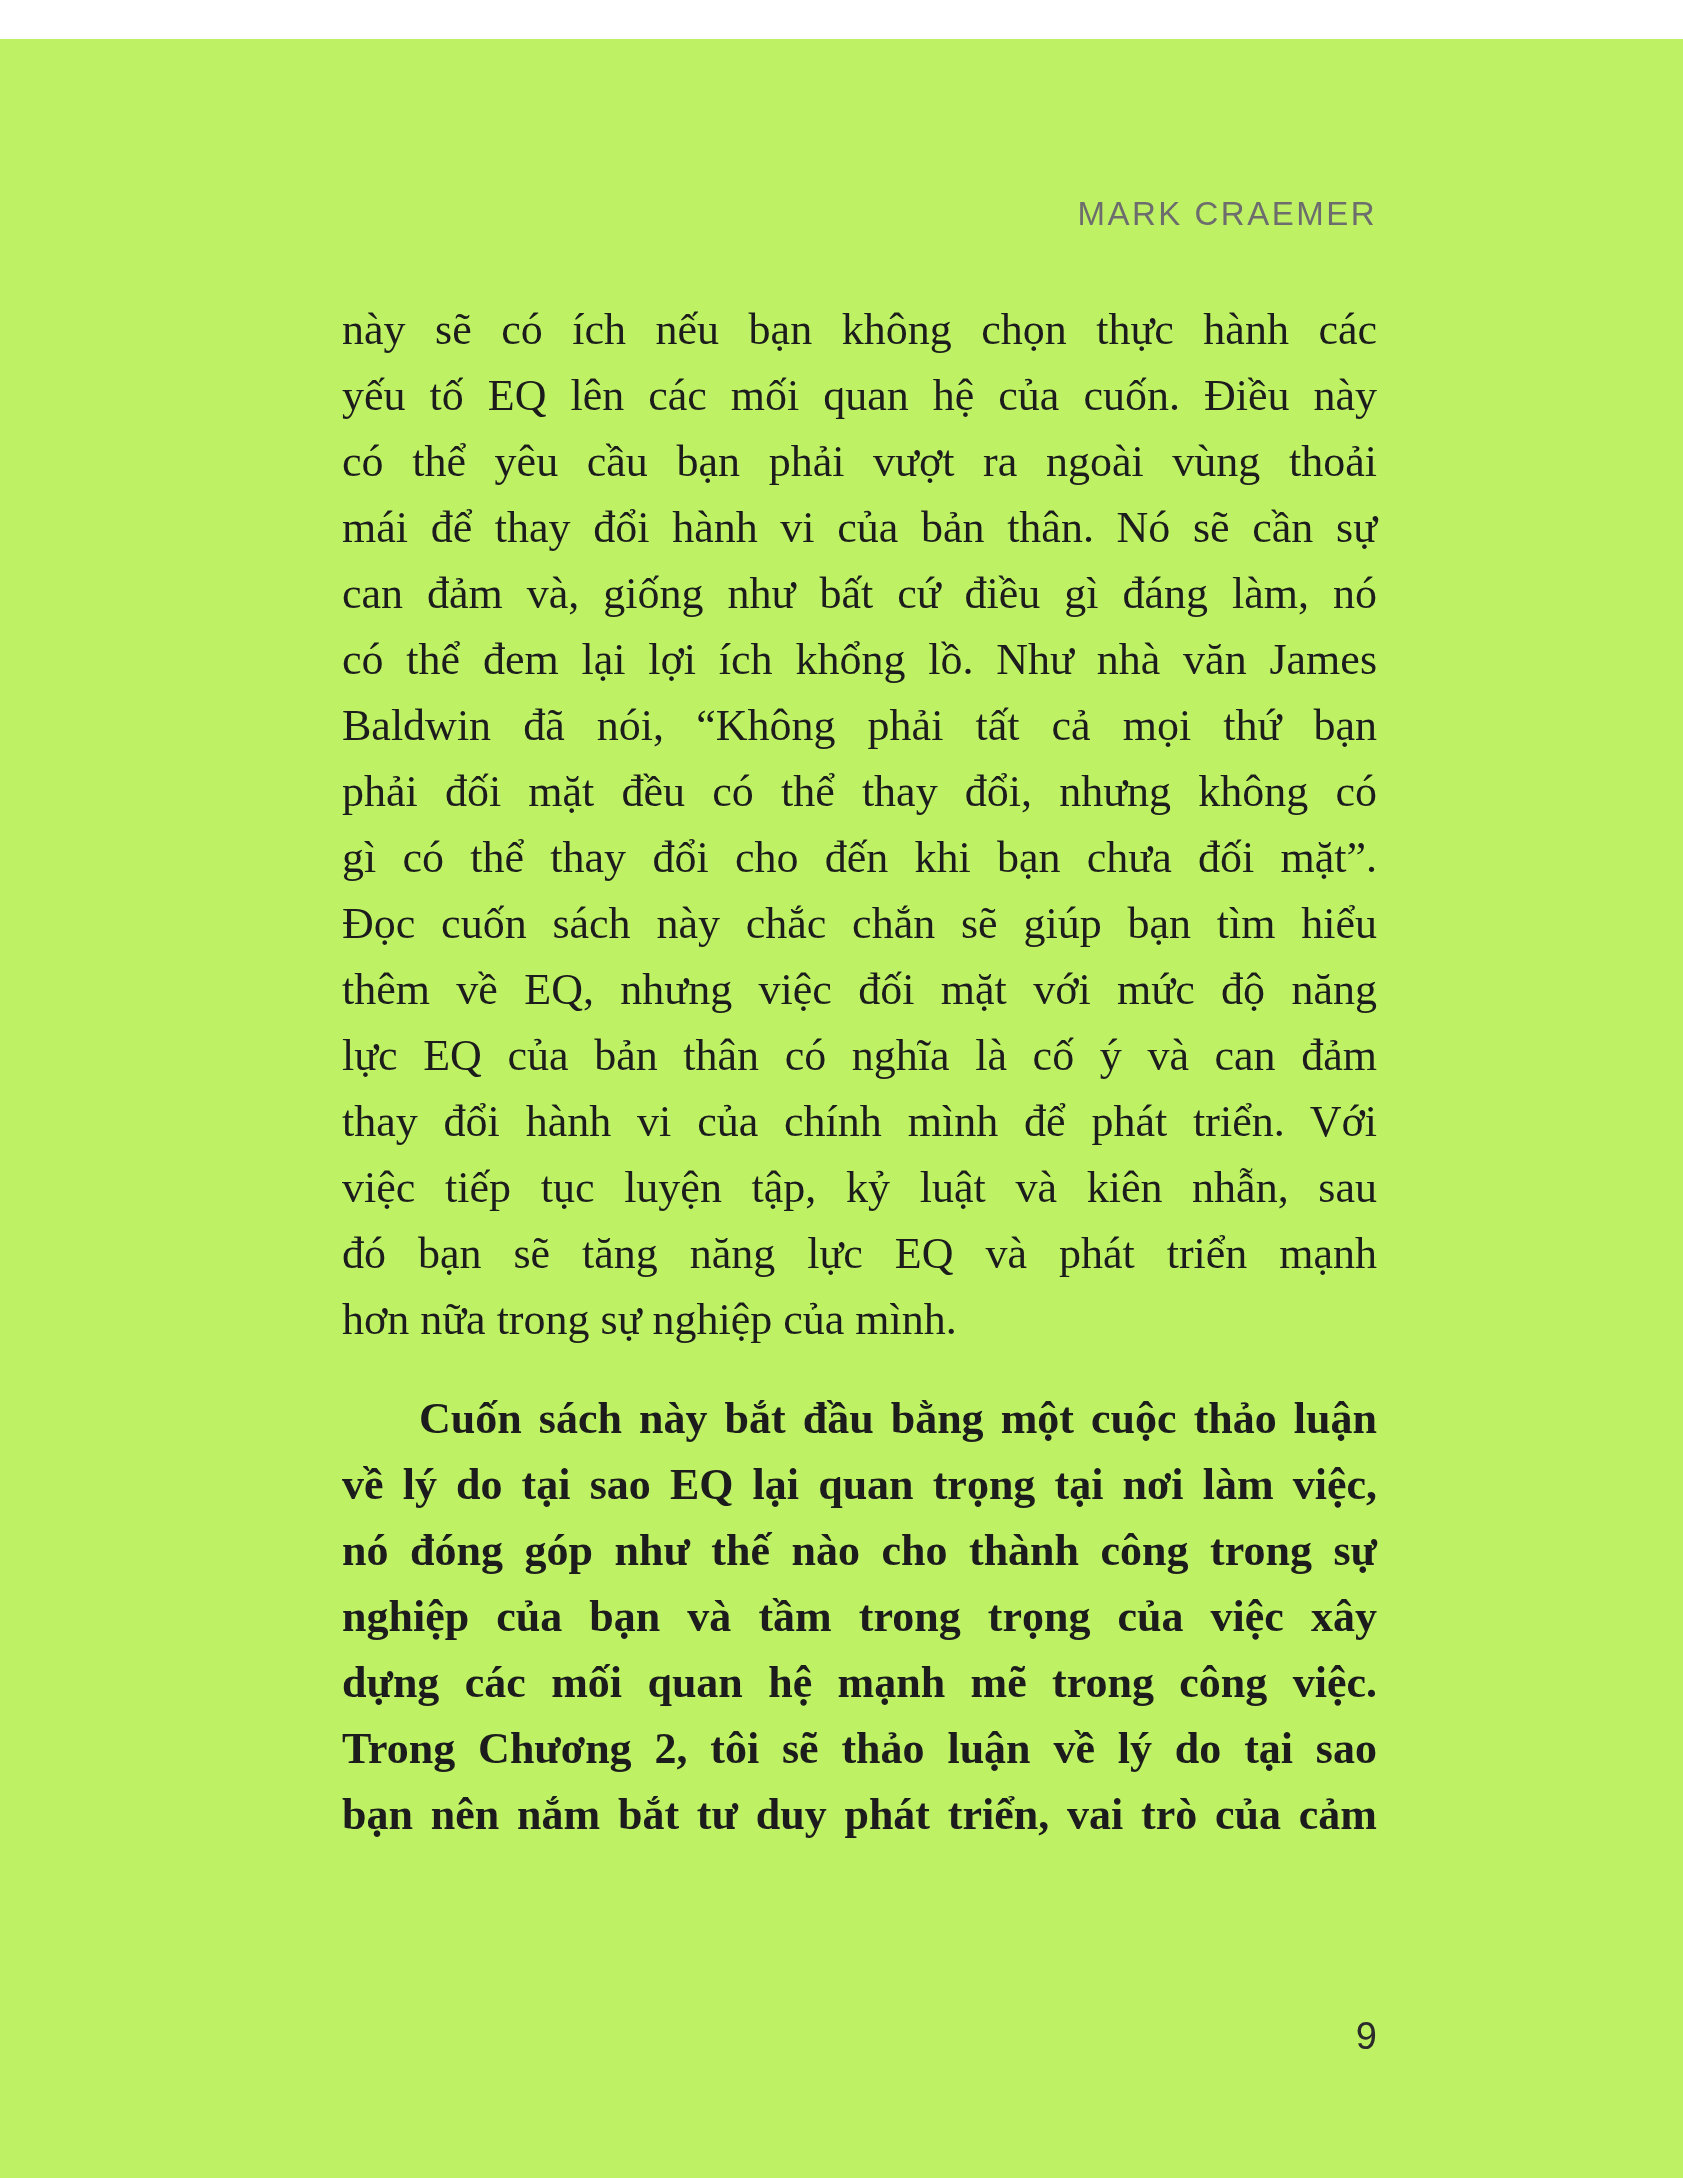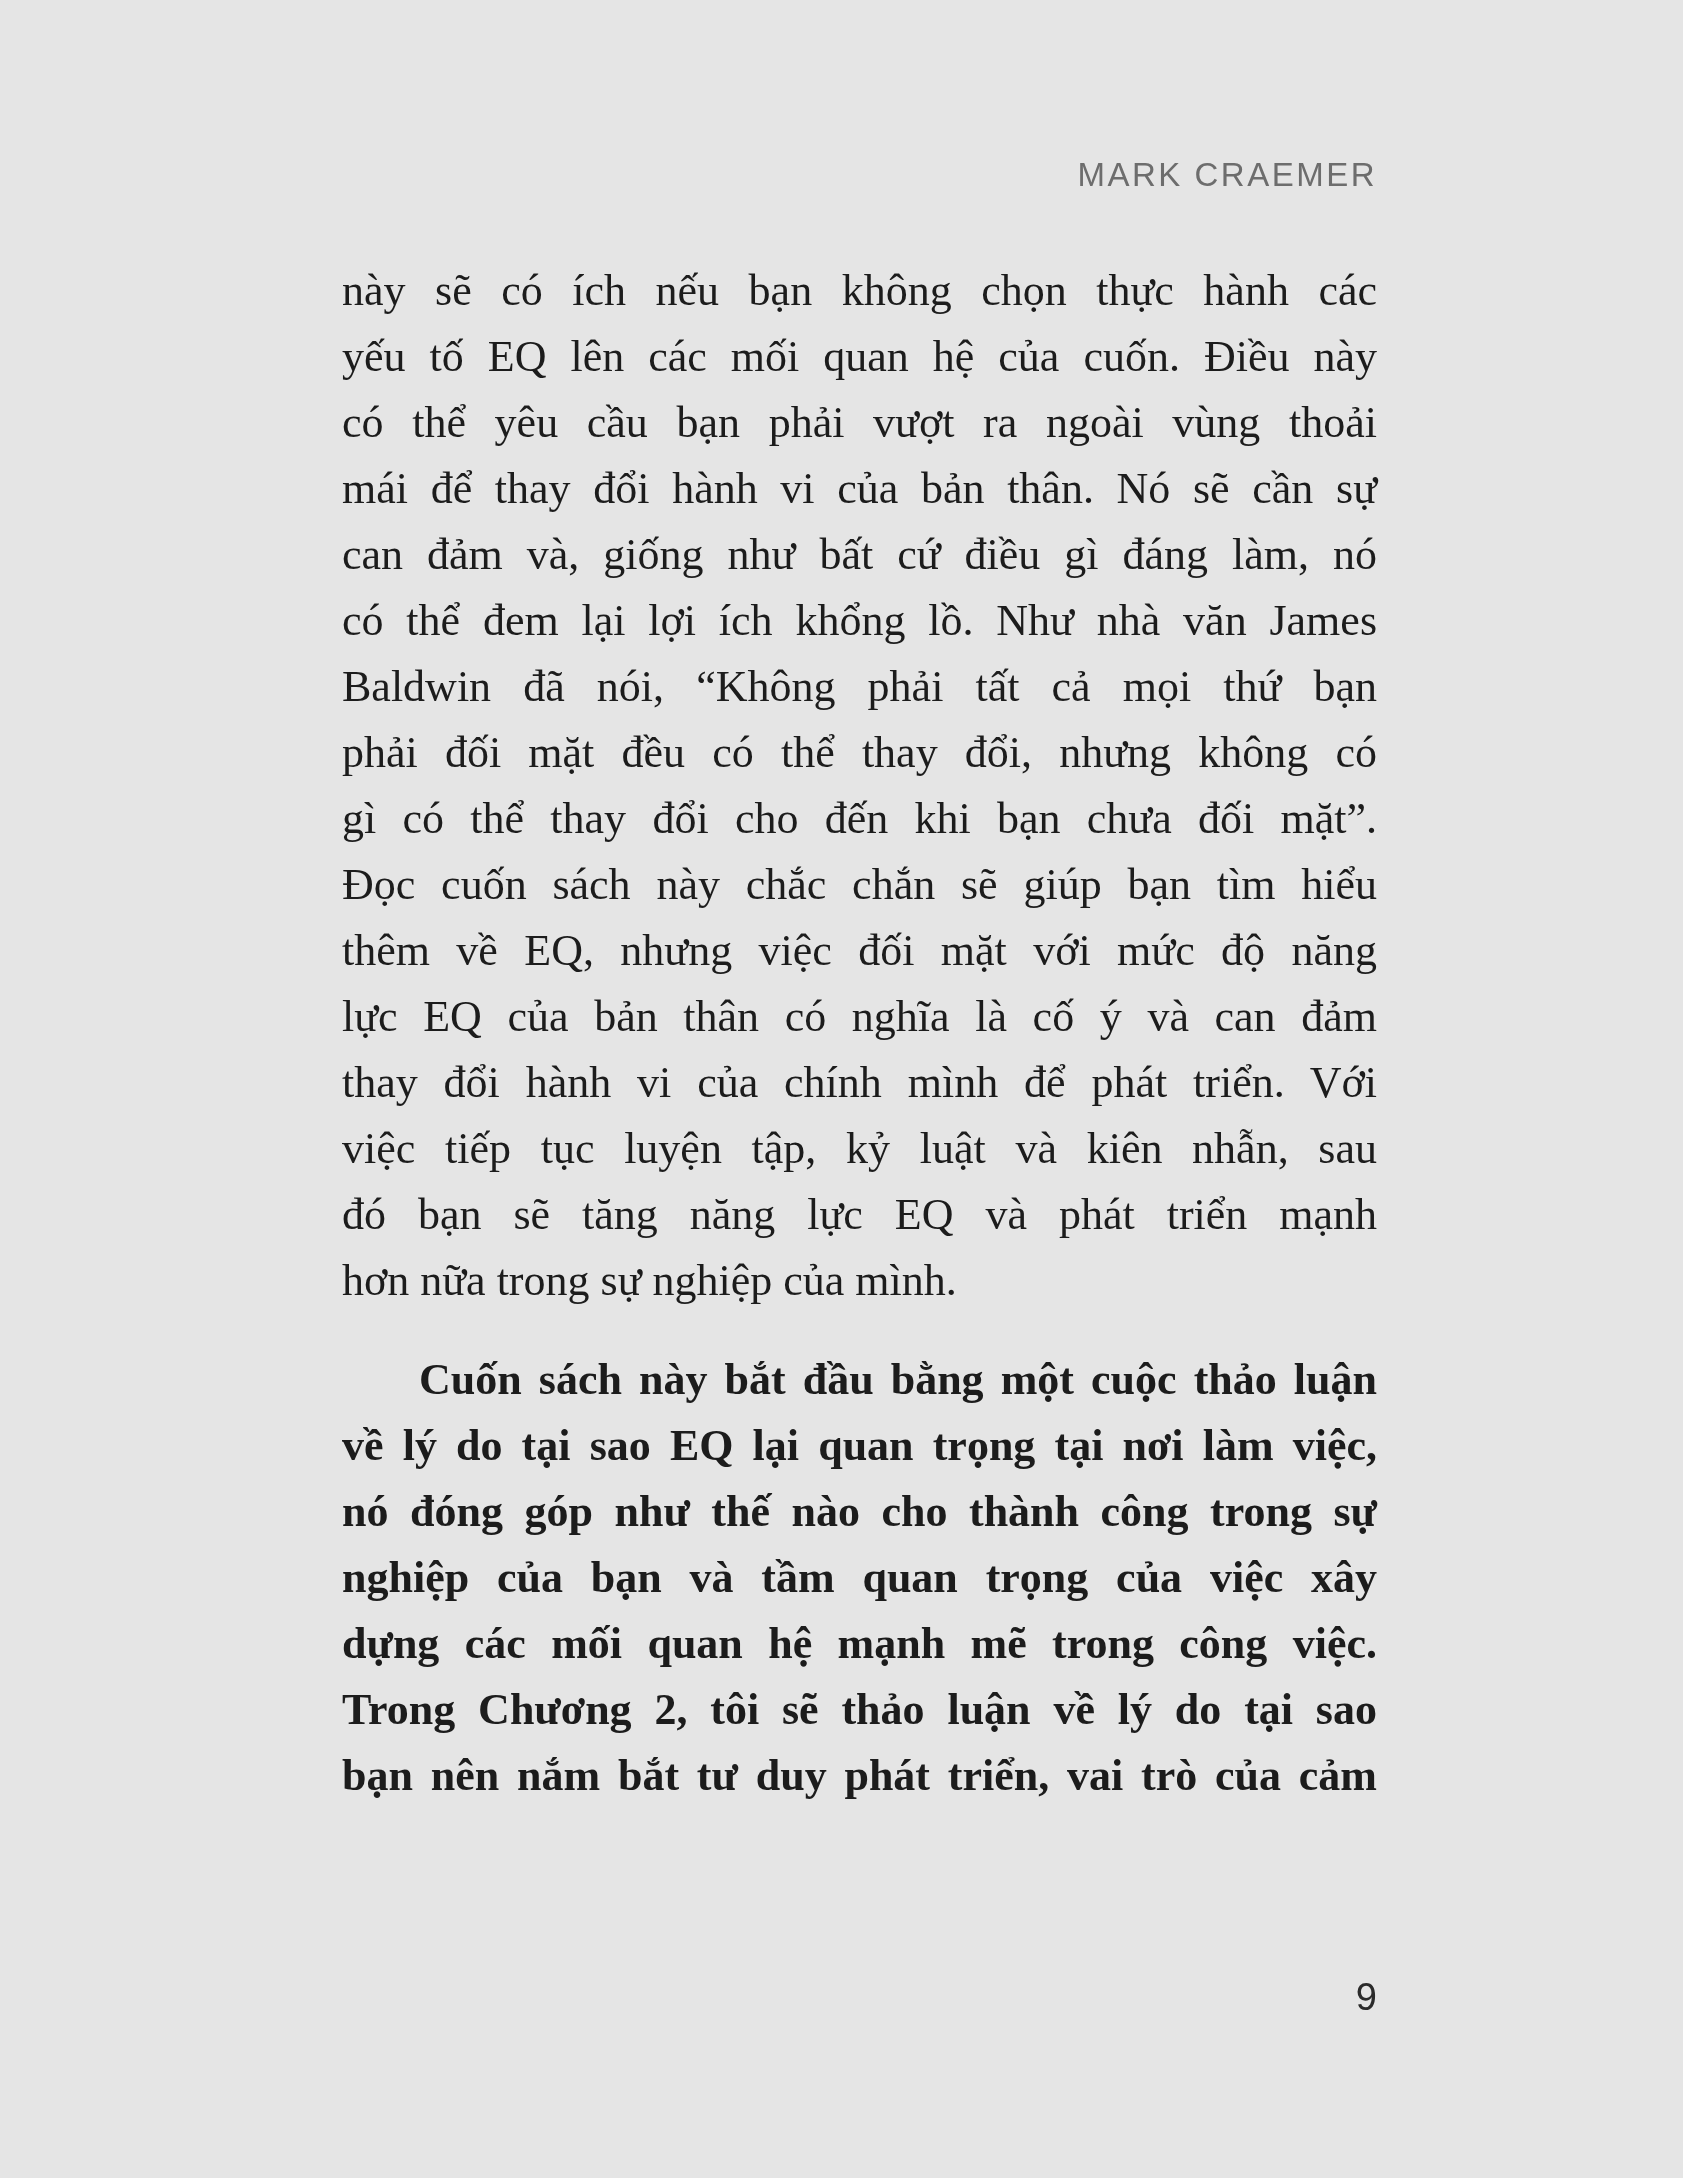--- a/index.html
+++ b/index.html
@@ -9,22 +9,23 @@
   body {
     width: 1683px;
     height: 2178px;
     background: #ffffff;
     position: relative;
     font-family: "Liberation Serif", serif;
   }
   .page {
     position: absolute;
     inset: 0;
-    background: #e5e5e5;
+    background: #bef264;
     overflow: hidden;
+    margin-top: 39px;
   }
   .running-header {
     position: absolute;
     top: 155px;
     left: 342px;
     width: 1035px;
     text-align: right;
     font-family: "Liberation Sans", sans-serif;
     font-size: 33px;
     line-height: 40px;
@@ -98,21 +99,21 @@
       <span class="line">thay đổi hành vi của chính mình để phát triển. Với</span>
       <span class="line">việc tiếp tục luyện tập, kỷ luật và kiên nhẫn, sau</span>
       <span class="line">đó bạn sẽ tăng năng lực EQ và phát triển mạnh</span>
       <span class="line last">hơn nữa trong sự nghiệp của mình.</span>
     </p>
 
     <p class="para para-2">
       <span class="line indent">Cuốn sách này bắt đầu bằng một cuộc thảo luận</span>
       <span class="line">về lý do tại sao EQ lại quan trọng tại nơi làm việc,</span>
       <span class="line">nó đóng góp như thế nào cho thành công trong sự</span>
-      <span class="line">nghiệp của bạn và tầm quan trọng của việc xây</span>
+      <span class="line">nghiệp của bạn và tầm trong trọng của việc xây</span>
       <span class="line">dựng các mối quan hệ mạnh mẽ trong công việc.</span>
       <span class="line">Trong Chương 2, tôi sẽ thảo luận về lý do tại sao</span>
       <span class="line">bạn nên nắm bắt tư duy phát triển, vai trò của cảm</span>
     </p>
 
   </div>
 
   <div class="page-number">9</div>
 
 </div>

